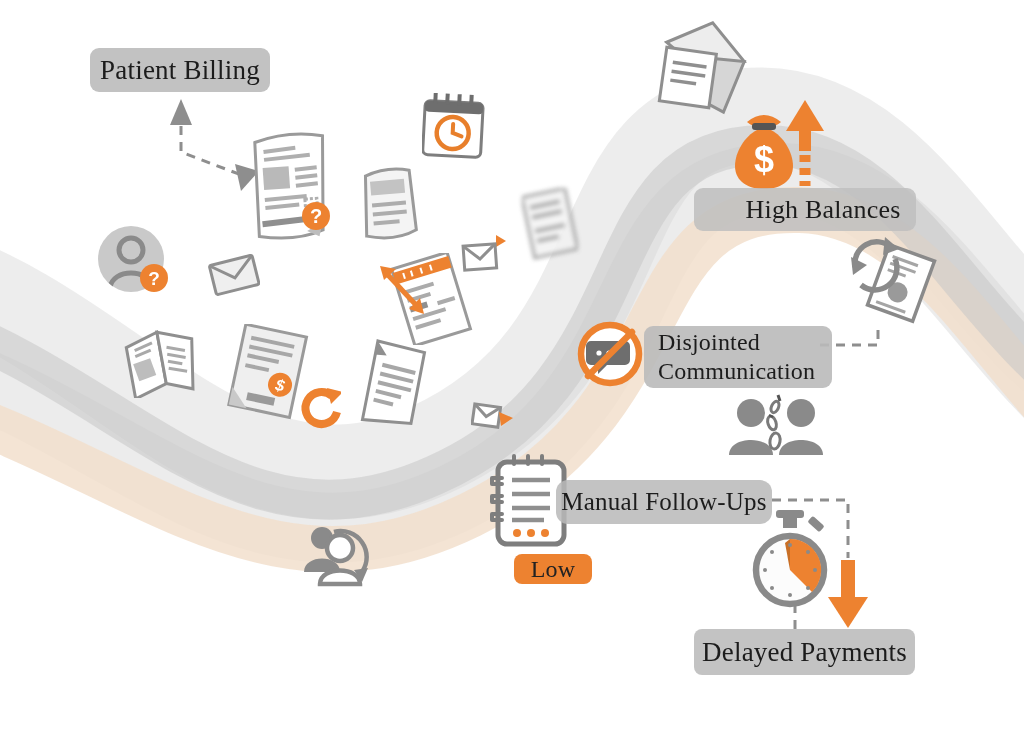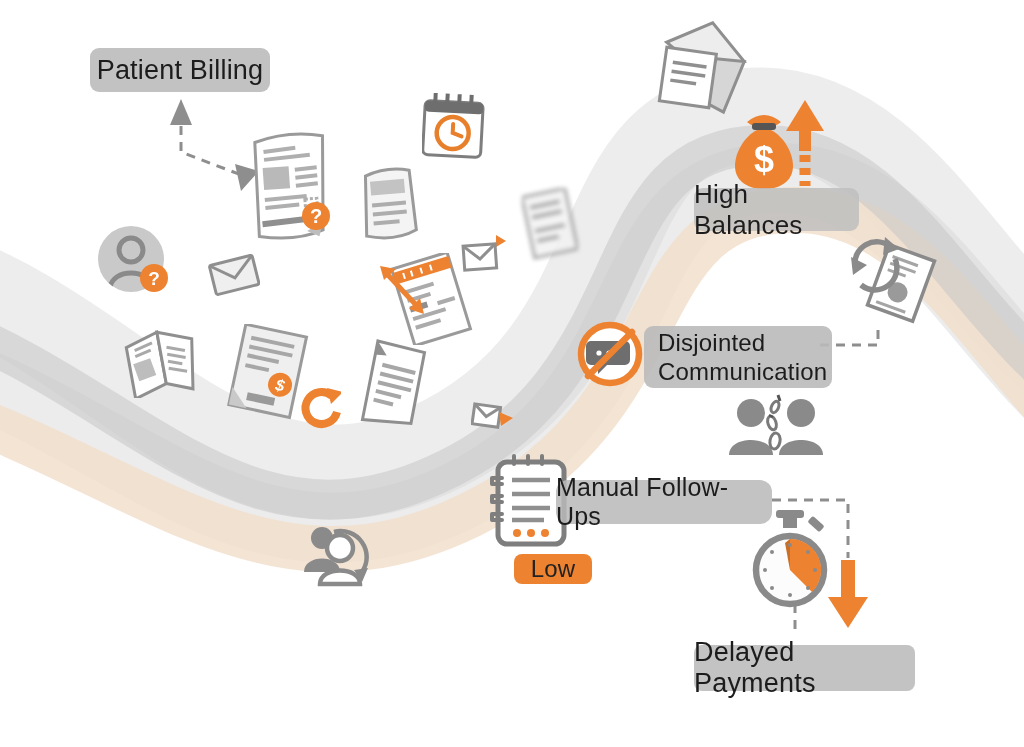--- a/index.html
+++ b/index.html
@@ -6,20 +6,21 @@
   .canvas{
     position:relative;width:1024px;height:747px;overflow:hidden;
     background:#fff;font-family:"Liberation Sans",sans-serif;
   }
   .layer{position:absolute;left:0;top:0;width:1024px;height:747px;}
   .icon{position:absolute;}
   .label{
     position:absolute;display:flex;align-items:center;justify-content:center;
     background:rgba(178,178,178,.82);border-radius:9px;color:#1c1c1c;
     letter-spacing:.2px;
+    font-family:Liberation Serif, serif;
   }
   .label.multiline{flex-direction:column;align-items:flex-start;justify-content:center;}
   .label.orange{background:#ED8230;border-radius:8px;color:#222;}
   .pb{font-size:27px;}
   .hb{font-size:26px;}
   .dc{font-size:24px;line-height:29px;padding-left:14px;}
   .mf{font-size:25px;}
   .lo1{font-size:24px;}
   .lo2{font-size:26px;}
   .dp{font-size:27px;}
@@ -117,21 +118,21 @@
     </g>
   </svg>
 
   <svg class="icon" style="left:733px;top:110px" width="62" height="80" viewBox="0 0 62 80">
     <path d="M14,12 Q31,-2 48,12 Q40,19 31,17 Q22,19 14,12 Z" fill="#ED8230"></path>
     <rect x="19" y="13" width="24" height="7" rx="3" fill="#555"></rect>
     <path d="M24,20 C12,26 2,42 2,56 C2,72 16,79 31,79 C46,79 60,72 60,56 C60,42 50,26 38,20 Z" fill="#ED8230"></path>
     <text x="31" y="62" text-anchor="middle" font-size="36" font-weight="bold" fill="#fff">$</text>
   </svg>
 
-  <div class="label hb" style="left:694px;top:188px;width:165px;height:43px;background:rgba(190,190,190,.85);">
+  <div class="label hb" style="left:694px;top:188px;width:186px;height:43px;background:rgba(190,190,190,.85);padding-left:36px;">
     <span>High Balances</span>
   </div>
 
   <svg class="icon" style="left:96px;top:226px" width="78" height="70" viewBox="0 0 78 70">
     <defs>
         <clipPath id="avclip">
           <circle cx="35" cy="33" r="33"></circle>
         </clipPath>
       </defs>
     <circle cx="35" cy="33" r="33" fill="#C9C9C9"></circle>
@@ -371,17 +372,17 @@
         <circle cx="62" cy="46" r="2"></circle>
         <circle cx="69" cy="64" r="2"></circle>
       <circle cx="62" cy="82" r="2"></circle>
         <circle cx="44" cy="89" r="2"></circle>
         <circle cx="26" cy="82" r="2"></circle>
       <circle cx="19" cy="64" r="2"></circle>
         <circle cx="26" cy="46" r="2"></circle>
     </g>
   </svg>
 
-  <div class="label dp" style="left:694px;top:629px;width:221px;height:46px;background:rgba(188,188,188,.9);border-radius:8px;margin-top:16px;">
+  <div class="label dp" style="left:694px;top:629px;width:221px;height:46px;background:rgba(188,188,188,.9);border-radius:8px;">
     <span>Delayed Payments</span>
   </div>
 
 </div>
 
 </body></html>

